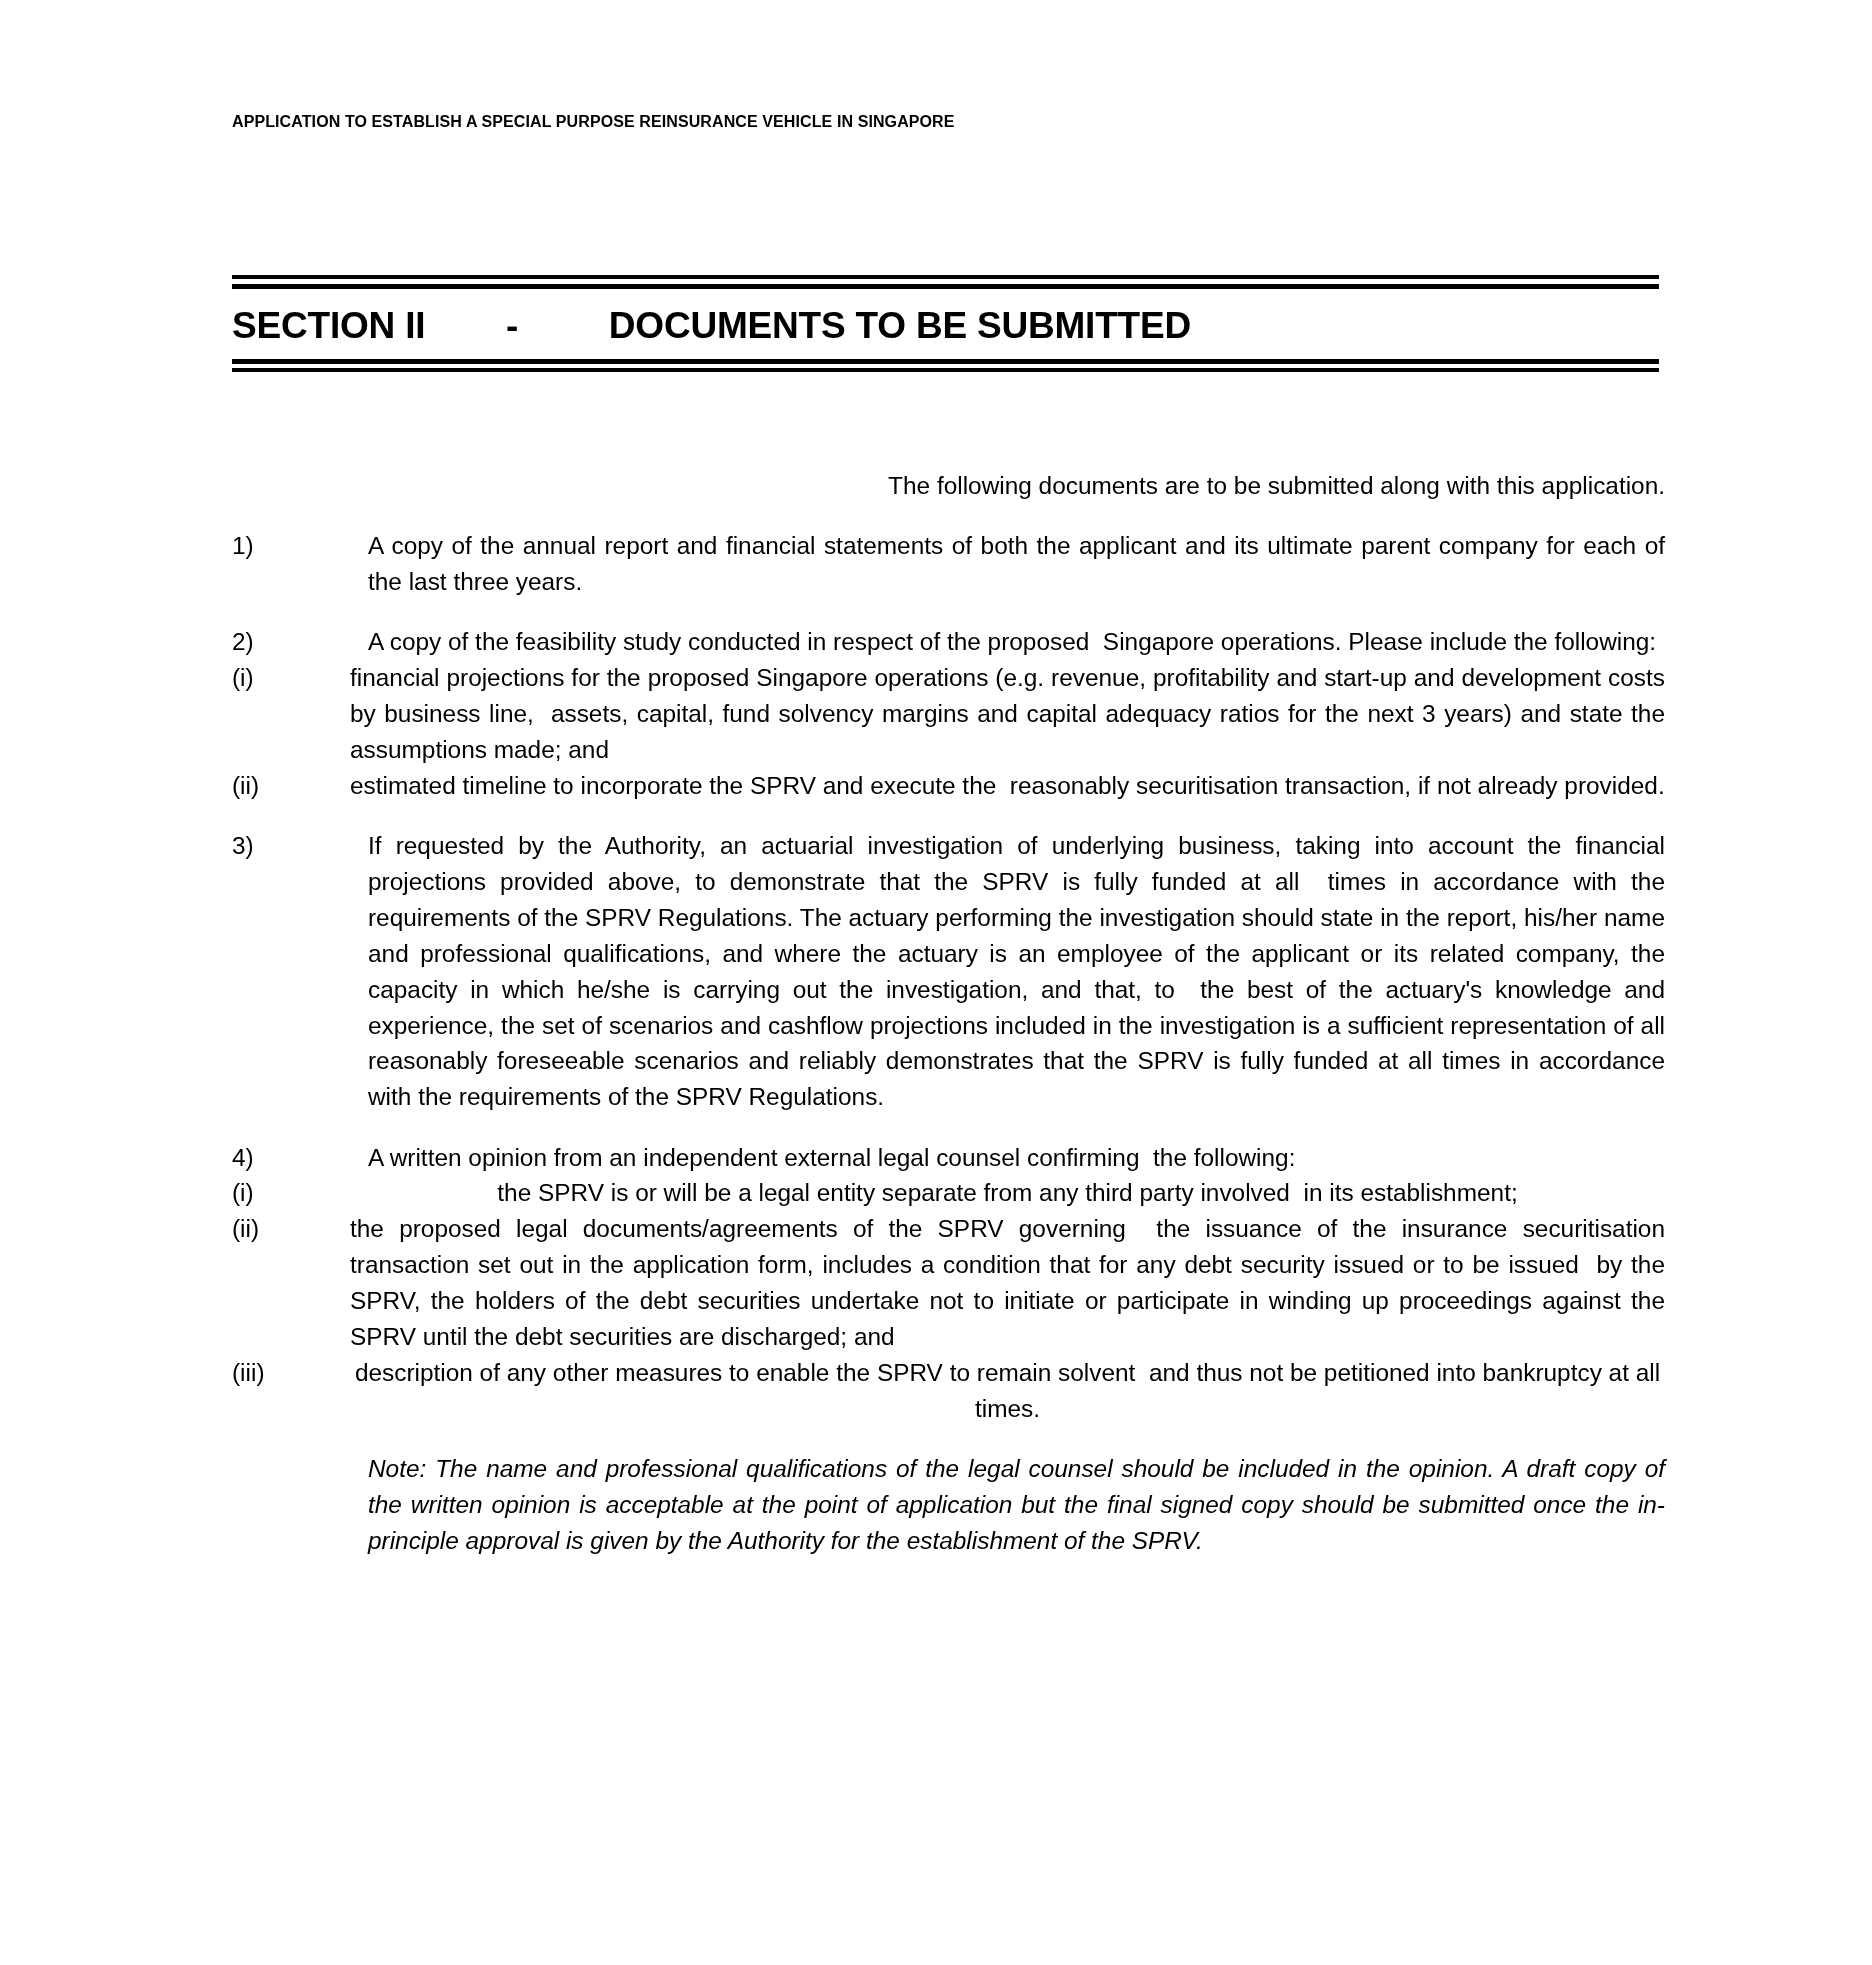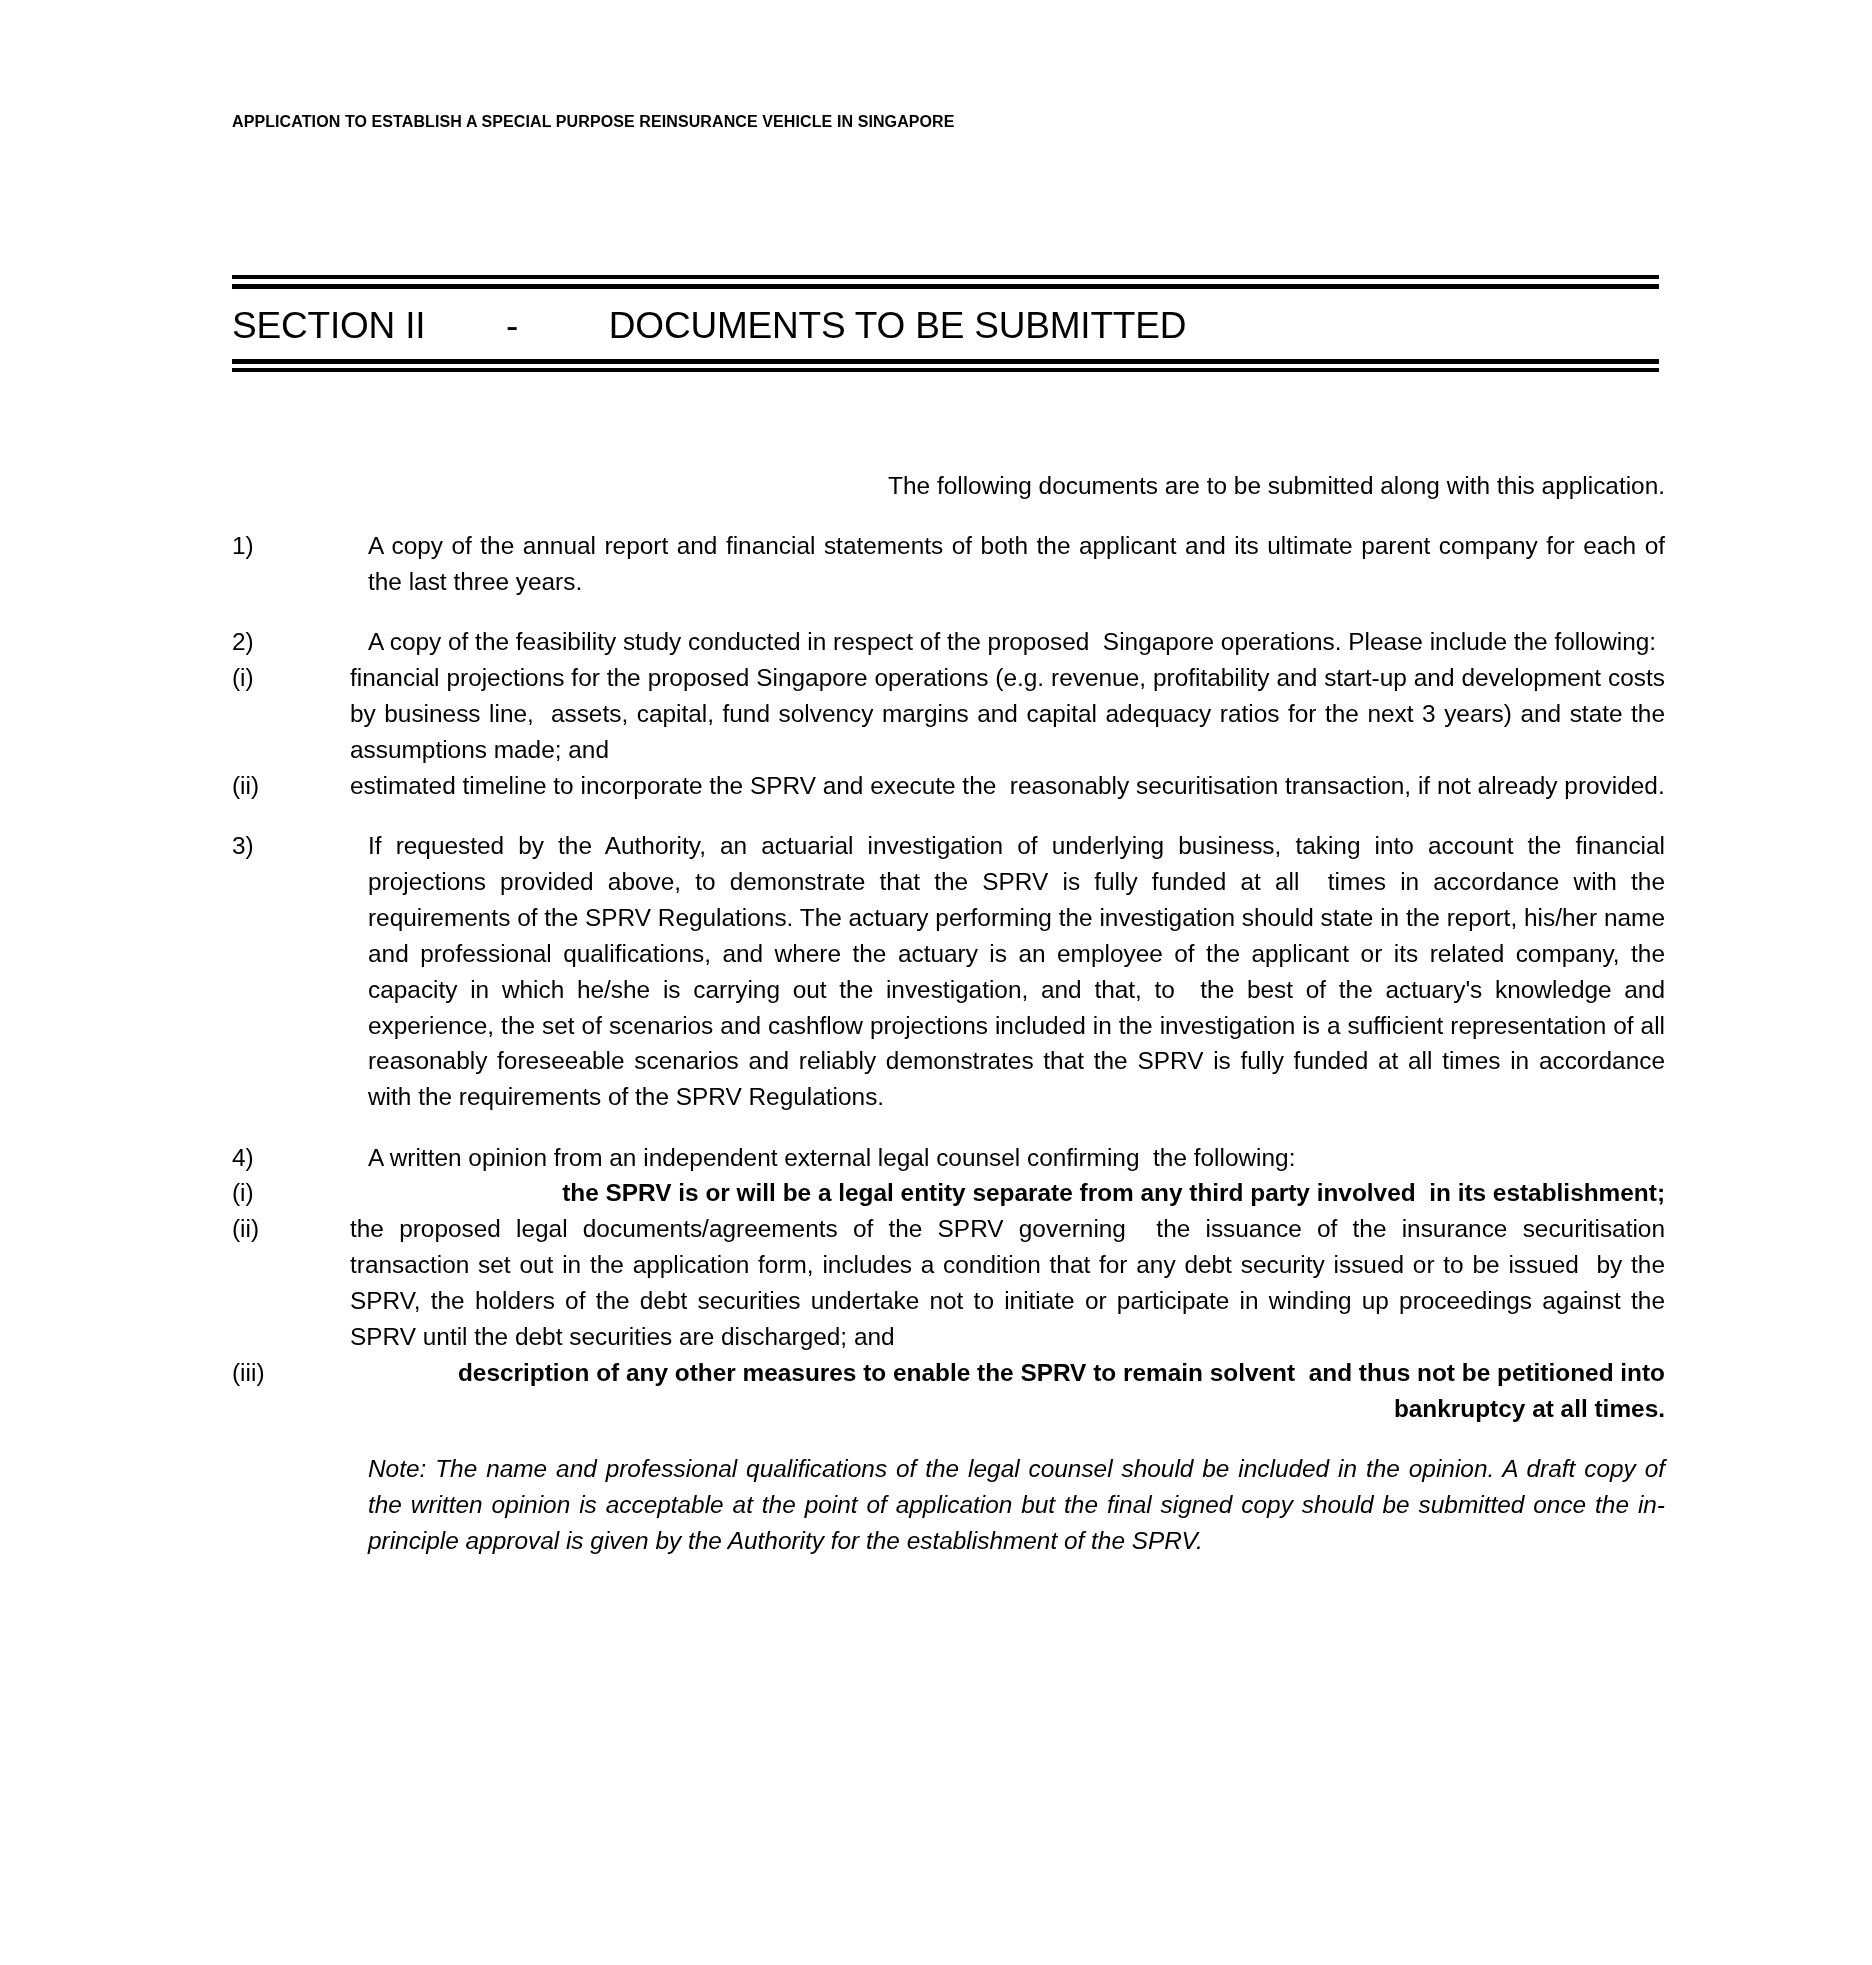--- a/index.html
+++ b/index.html
@@ -40,21 +40,21 @@
   }
   .rule-thick {
     height: 4.3px;
     background: #000000;
     width: 100%;
   }
   .rule-gap-a { height: 5.1px; }
   .rule-gap-b { height: 4.3px; }
   .section-title {
     font-size: 37px;
-    font-weight: normal;
+    font-weight: bold;
     white-space: pre;
     padding: 18px 0 15.7px 0;
     line-height: 1.0;
     letter-spacing: -0.2px;
   }
 
   
   .body {
     position: absolute;
     left: 232px;
@@ -98,22 +98,21 @@
   }
   .subitem > .content {
     text-align: justify;
     text-justify: inter-word;
     white-space: pre-wrap;
   }
   .sublist { margin-top: 0; }
 
   .nojustify .content,
   .content.nojustify {
-    text-align: right;
-    font-weight: bold;
+    text-align: center;
   }
 </style>
 </head>
 <body>
 
 <div class="page">
 
   <div class="running-header">APPLICATION TO ESTABLISH A SPECIAL PURPOSE REINSURANCE VEHICLE IN SINGAPORE</div>
 
   <div class="section-block">

